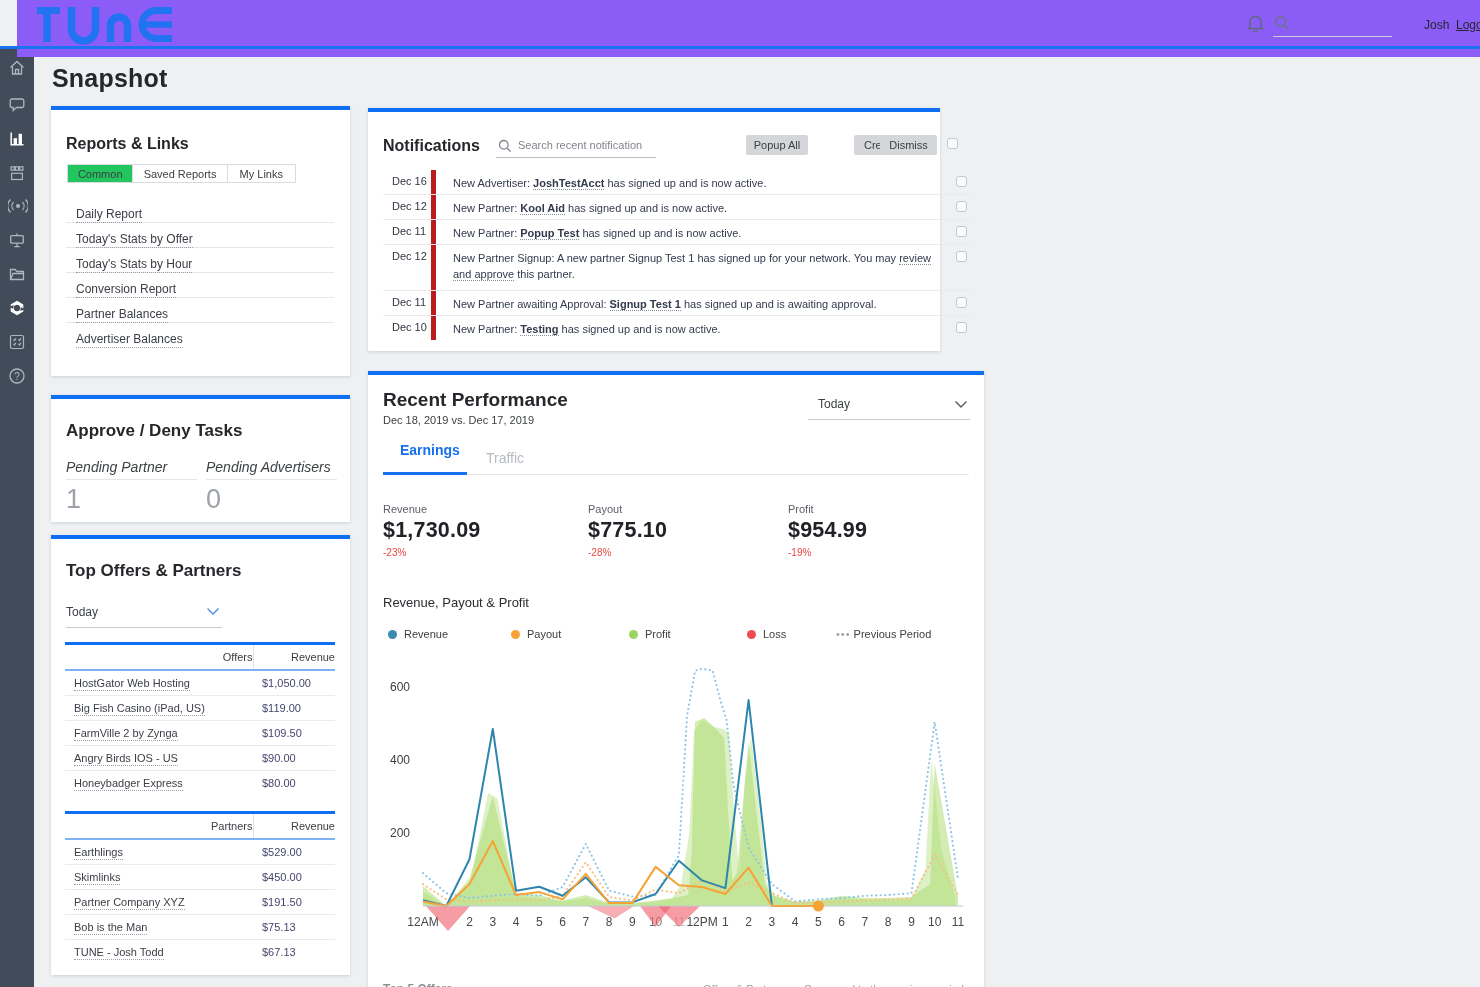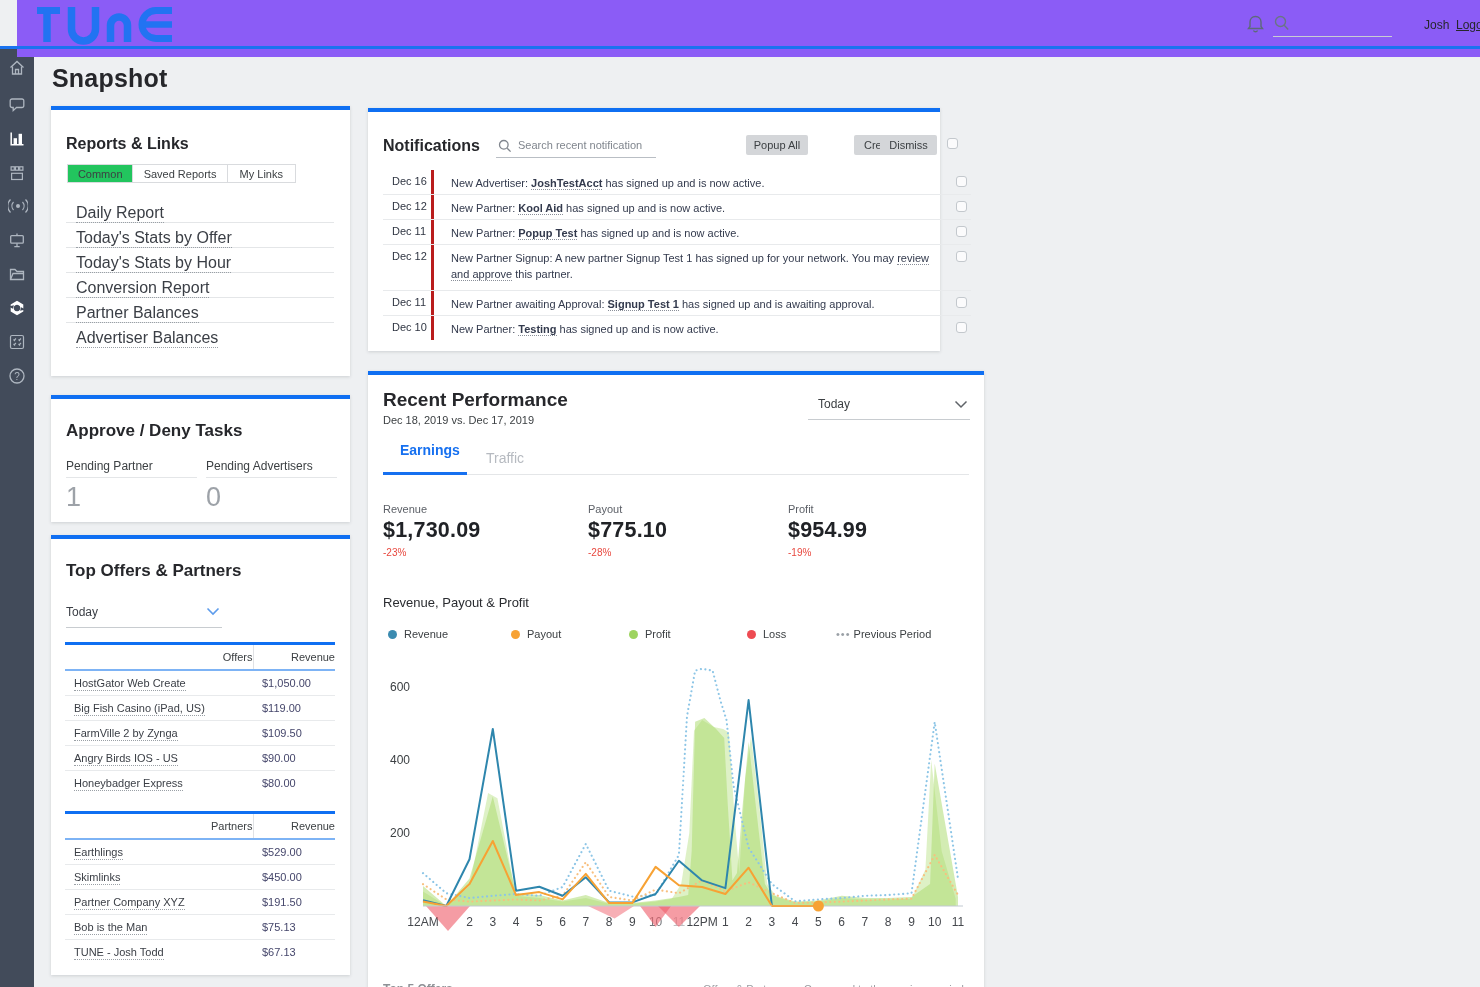--- a/index.html
+++ b/index.html
@@ -21,44 +21,44 @@
 
 .tabs { display:flex; border:1px solid #d9dbde; width:229px; height:19px; font-size:11px; color:#3c4043; }
 .tabs div { display:flex; align-items:center; justify-content:center; border-right:1px solid #d9dbde; }
 .tabs div:last-child { border-right:none; }
 .tab1 { width:66px; background:#22c55e; }
 .tab2 { width:95px; }
 .tab3 { width:68px; }
 .rlinks { }
 .rlinks .rl { border-bottom:1px solid #e4e6e8; padding:6px 0 7px 10px; height:25px; }
 .rlinks .rl:last-child { border-bottom:none; }
-.rl span { font-size:16px; color:#3a3e45; border-bottom:1px dotted #9aa0a6; padding-bottom:1px; }
+.rl span { font-size:12px; color:#3a3e45; border-bottom:1px dotted #9aa0a6; padding-bottom:1px; }
 
 .pend { display:flex; }
 .pend .pcol { width:140px; }
-.plabel { font-size:12px; color:#3c4043; border-bottom:1px solid #e4e6e8; padding-bottom:4px; width:131px; }
+.plabel { font-size:14px; color:#3c4043; border-bottom:1px solid #e4e6e8; padding-bottom:4px; width:131px;font-style:italic; }
 .pval { font-size:27px; color:#9da2a8; margin-top:4px; font-weight:400; }
 
 .seldrop { position:relative; width:156px; border-bottom:1px solid #c8ccd0; padding-bottom:8px; font-size:12px; color:#3a3e45; }
 .seldrop svg { position:absolute; right:2px; top:2px; }
 table.tt { width:270px; border-collapse:collapse; border-top:3px solid #0f6ff2; font-size:11px; }
 table.tt th { text-align:right; font-weight:400; color:#3c4043; padding:6px 0 6px 9px; border-bottom:2px solid #7db3f5; border-right:1px solid #e0e2e5; }
 table.tt th:last-child { border-right:none; }
 table.tt td { padding:6px 0 6px 9px; border-bottom:1px solid #e8eaec; color:#3a3e45; }
 table.tt tr:last-child td { border-bottom:none; }
 table.tt td.rev, table.tt th.rev { width:82px; }
 table.tt td.rev { color:#45466b; }
 table.tt td span { border-bottom:1px dotted #9aa0a6; padding-bottom:1px; }
 
 .nbtn { display:inline-block; background:#d4d6d9; color:#3c4043; font-size:11px; border-radius:2px; text-align:center; padding:4px 0; }
 .chk { width:11px; height:11px; border:1px solid #c3c8cd; border-radius:3px; background:#fbfbfc; }
 .nrow { display:flex; border-bottom:1px solid #e8eaec; font-size:11px; color:#333a4d; align-items:flex-start; }
 .nrow:last-child { border-bottom:none; }
 .ndate { width:44px; padding:5px 0 3px 9px; color:#2f3542; flex:none; white-space:nowrap; }
-.nmsg { flex:1; padding:5px 0 3px 17px; border-left:3px solid #b91c1c; margin-left:4px; line-height:16px; white-space:nowrap; }
+.nmsg { flex:1; padding:5px 0 3px 17px; border-left:5px solid #b91c1c; margin-left:4px; line-height:16px; white-space:nowrap; }
 .nmsg b { font-weight:bold; }
 .nmsg u { text-decoration:none; border-bottom:1px dotted #8a8f99; }
 .nrow .chk { margin:6px 4px 0 0; flex:none; }
 
 .metlabel { font-size:11px; color:#5b5f66; }
 .metval { font-size:21.5px; font-weight:bold; color:#202226; margin-top:3px; letter-spacing:0.2px; }
 .metdelta { font-size:10px; color:#e8483f; margin-top:4px; }
 .legend { position:absolute; font-size:11px; color:#3c4043; }
 .legend .dot { display:inline-block; width:9px; height:9px; border-radius:50%; margin-right:7px; vertical-align:-1px; }
 </style>
@@ -105,21 +105,21 @@
           <path d="M1.5 1.5 L7 7 L12.5 1.5" fill="none" stroke="#5d9cec" stroke-width="1.6"></path>
         </svg>
     </div>
     <table class="tt" style="position:absolute;left:14px;top:103px;">
       <tbody>
           <tr>
             <th>Offers</th>
             <th class="rev">Revenue</th>
           </tr>
       <tr>
-            <td><span>HostGator Web Create</span></td>
+            <td><span>HostGator Web Hosting</span></td>
             <td class="rev">$1,050.00</td>
           </tr>
       <tr>
             <td><span>Big Fish Casino (iPad, US)</span></td>
             <td class="rev">$119.00</td>
           </tr>
       <tr>
             <td><span>FarmVille 2 by Zynga</span></td>
             <td class="rev">$109.50</td>
           </tr>

